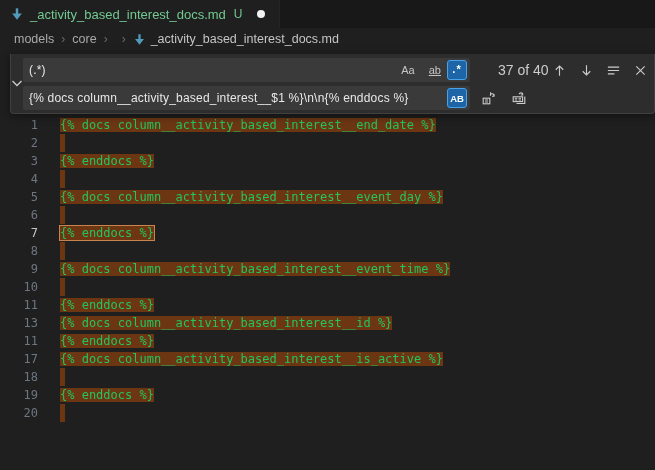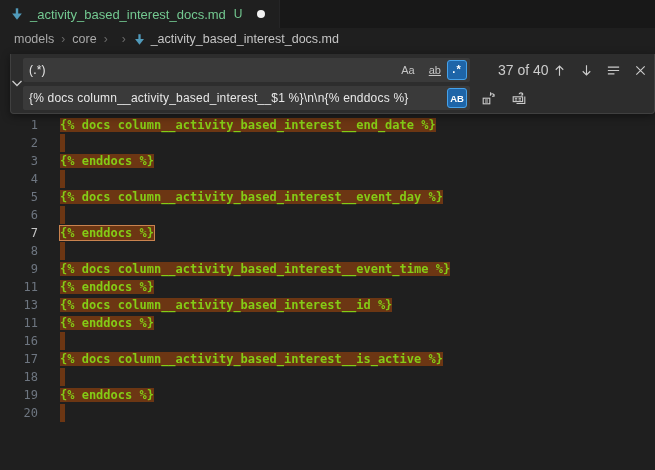--- a/index.html
+++ b/index.html
@@ -46,21 +46,21 @@
     position: absolute; left: 0; right: 0; top: 50px; bottom: 0;
     background: #1f1f1f; overflow: hidden;
   }
   .code-lines { padding-top: 66px; font-family: "DejaVu Sans Mono", monospace; font-size: 12px; }
   .code-line { display: flex; height: 18px; line-height: 18px; }
   .line-number {
     width: 38px; text-align: right; color: #6e7681;
     font-size: 12px; flex: none; user-select: none;
   }
   .line-number.active { color: #c6c6c6; }
-  .line-content { padding-left: 22px; white-space: pre; color: #84cc16; font-weight: bold; }
+  .line-content { padding-left: 22px; white-space: pre; color: #22c55e; }
   .find-match { background: #6c3613; }
   .find-match.current { outline: 1px solid #c9834f; outline-offset: 0; }
   .empty-match { display: inline-block; width: 5px; height: 18px; vertical-align: top; background: #6c3613; }
 
   
   .find-widget {
     position: absolute; left: 10px; top: 54px; width: 645px; height: 60px;
     background: #2d2d2d; border: 1px solid #404040; border-top: none;
     border-radius: 0 0 4px 4px;
     box-shadow: 0 2px 8px rgba(0,0,0,0.45);
@@ -168,34 +168,34 @@
       </div>
       <div class="code-line">
         <div class="line-number">8</div>
         <div class="line-content"><span class="empty-match"></span></div>
       </div>
       <div class="code-line">
         <div class="line-number">9</div>
         <div class="line-content"><span class="find-match">{% docs column__activity_based_interest__event_time %}</span></div>
       </div>
       <div class="code-line">
+        <div class="line-number">10</div>
+        <div class="line-content"><span class="empty-match"></span></div>
+      </div>
+      <div class="code-line">
         <div class="line-number">11</div>
         <div class="line-content"><span class="find-match">{% enddocs %}</span></div>
       </div>
       <div class="code-line">
         <div class="line-number">13</div>
         <div class="line-content"><span class="find-match">{% docs column__activity_based_interest__id %}</span></div>
       </div>
       <div class="code-line">
         <div class="line-number">11</div>
         <div class="line-content"><span class="find-match">{% enddocs %}</span></div>
-      </div>
-      <div class="code-line">
-        <div class="line-number">16</div>
-        <div class="line-content"><span class="empty-match"></span></div>
       </div>
       <div class="code-line">
         <div class="line-number">17</div>
         <div class="line-content"><span class="find-match">{% docs column__activity_based_interest__is_active %}</span></div>
       </div>
       <div class="code-line">
         <div class="line-number">18</div>
         <div class="line-content"><span class="empty-match"></span></div>
       </div>
       <div class="code-line">

